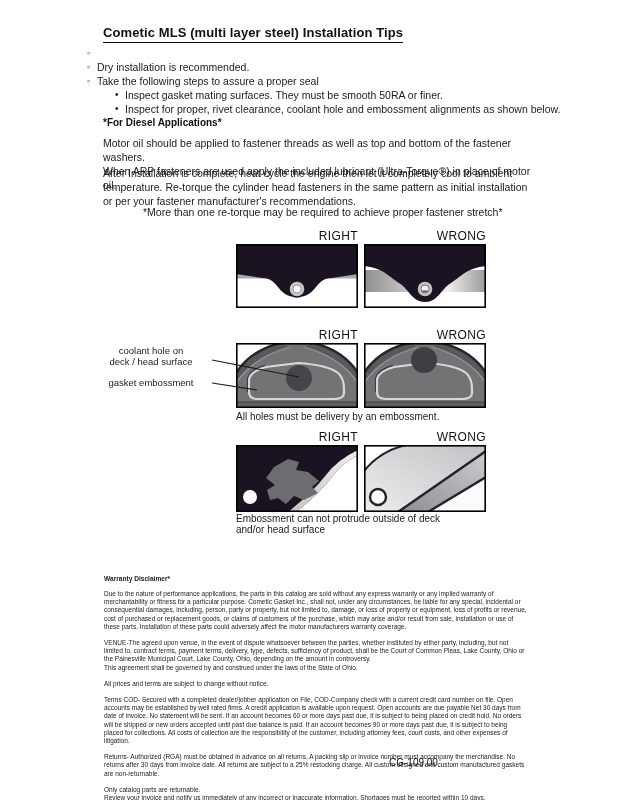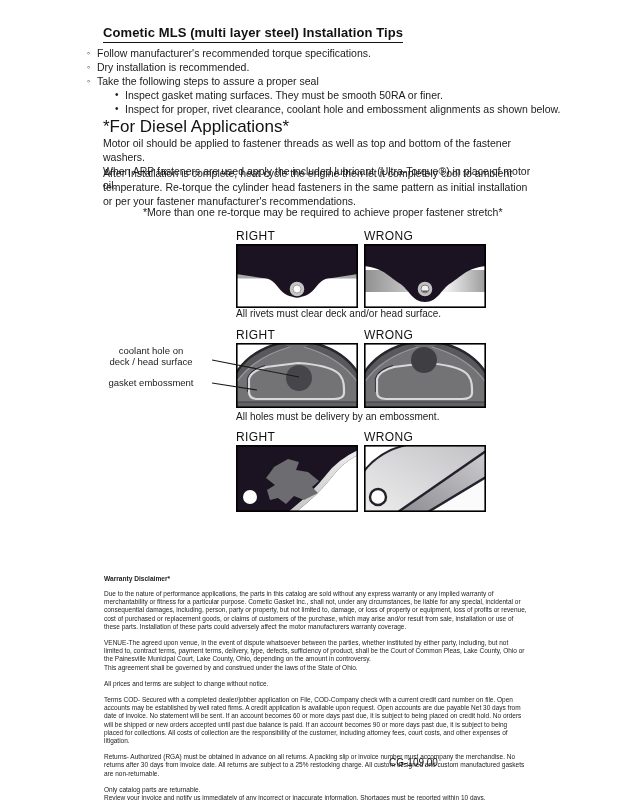--- a/index.html
+++ b/index.html
@@ -10,47 +10,46 @@
   .abs{position:absolute;}
   .title{
     left:103px;top:25px;font-size:13px;font-weight:bold;color:#111;
     border-bottom:1.6px solid #111;padding-bottom:2px;letter-spacing:.1px;
   }
   .bullets{left:87px;top:46px;font-size:10.5px;line-height:14px;color:#1b1b1b;}
   .bullet-row{display:flex;}
   .bullet-row .marker{width:10px;flex:0 0 10px;font-size:9px;line-height:14px;color:#1b1b1b;}
   .bullet-row.sub{margin-left:28px;}
   .bullet-row.sub .marker{font-size:10px;}
-  .diesel-heading{left:103px;top:117px;font-size:17px;font-weight:normal;color:#111;}
+  .diesel-heading{left:103px;top:117px;font-size:10px;font-weight:bold;color:#111;}
   .body-para{left:103px;width:438px;font-size:10.5px;line-height:14px;white-space:pre-line;color:#1b1b1b;}
   .p1{top:136px;}
   .p2{top:166px;}
   .p3{top:205px;margin-left:40px;}
-  .dg-header{width:122px;text-align:left;font-size:12px;letter-spacing:.4px;color:#111;}
+  .dg-header{width:122px;text-align:right;font-size:12px;letter-spacing:.4px;color:#111;}
   .dg-caption{left:236px;width:280px;font-size:10px;line-height:10.5px;white-space:pre-line;color:#1b1b1b;}
   .panel{width:122px;z-index:1;}
   .panel svg{display:block;}
   .diagram-label{left:90px;width:122px;text-align:center;font-size:9.5px;line-height:11px;white-space:pre-line;color:#1b1b1b;}
   .leader-overlay{left:212px;top:350px;z-index:5;}
   .warranty{left:104px;top:575px;width:424px;color:#222;}
   .warranty .w-head{font-size:6.6px;font-weight:bold;margin-bottom:8px;}
   .warranty .w-para{font-size:6.5px;line-height:8.2px;white-space:pre-line;margin-bottom:8px;}
   .footer-code{left:389px;top:757px;font-size:10px;color:#111;}
 </style>
 </head>
 <body>
 
 <div class="page">
 
   <div class="abs title">Cometic MLS (multi layer steel) Installation Tips</div>
 
   <div class="abs bullets">
     <div class="bullet-row">
       <span class="marker">◦</span>
-      <span>Follow manufacturer's recommended torque specifications.</span>
     </div>
     <div class="bullet-row">
       <span class="marker">◦</span>
       <span>Dry installation is recommended.</span>
     </div>
     <div class="bullet-row">
       <span class="marker">◦</span>
       <span>Take the following steps to assure a proper seal</span>
     </div>
     <div class="bullet-row sub">
@@ -99,21 +98,20 @@
       <rect x="0" y="0" width="122" height="64" fill="#ffffff"></rect>
       <rect x="0" y="26" width="122" height="22" fill="url(#deckGrad1)"></rect>
       <path d="M0,0 H122 V22 C103,24 99,31 87,39 C76,46 74,58 61,58 C48,58 46,46 35,39 C23,31 19,24 0,22 Z" fill="#1c1322"></path>
       <circle cx="61" cy="45" r="8" fill="#c0c0c0" stroke="#1c1322" stroke-width="1.4"></circle>
       <circle cx="61" cy="45" r="4" fill="#f2f2f2" stroke="#6f6f6f" stroke-width="0.9"></circle>
       <path d="M57.5,46.5 a4,4 0 0 0 7,0 Z" fill="#5c5c5c"></path>
       <rect x="0.8" y="0.8" width="120.4" height="62.4" fill="none" stroke="#000000" stroke-width="1.6"></rect>
     </svg>
   </div>
 
-  <div class="abs dg-caption" style="top:309px;">All rivets must clear deck and/or head surface.</div>
 
   <div class="abs dg-header" style="left:236px;top:328px;">RIGHT</div>
   <div class="abs dg-header" style="left:364px;top:328px;">WRONG</div>
 
   <div class="abs diagram-label" style="top:345px;">coolant hole on
 deck / head surface</div>
   <div class="abs diagram-label" style="top:377px;">gasket embossment</div>
 
   <svg class="abs leader-overlay" width="100" height="48" viewBox="0 0 100 48">
     <line x1="0" y1="10" x2="87" y2="27" stroke="#1b1b1b" stroke-width="1.1"></line>
@@ -199,20 +197,22 @@
       <path d="M34,67 L122,6 L122,32 L64,67 Z" fill="url(#bandGrad4)"></path>
       <line x1="34" y1="67" x2="122" y2="6" stroke="#26202c" stroke-width="2.4"></line>
       <line x1="64" y1="67" x2="122" y2="32" stroke="#26202c" stroke-width="2.4"></line>
       <path d="M42,0 H0 V26 Q16,6 42,0 Z" fill="#ffffff"></path>
       <path d="M42,0 Q16,6 0,26" fill="none" stroke="#26202c" stroke-width="2.2"></path>
       <circle cx="14" cy="52" r="8" fill="#ffffff" stroke="#26202c" stroke-width="2.4"></circle>
       <rect x="0.8" y="0.8" width="120.4" height="65.4" fill="none" stroke="#000000" stroke-width="1.6"></rect>
     </svg>
   </div>
 
+  <div class="abs dg-caption" style="top:514px;">Embossment can not protrude outside of deck
+and/or head surface</div>
 
   <div class="abs warranty">
     <div class="w-head">Warranty Disclaimer*</div>
     <div class="w-para">Due to the nature of performance applications, the parts in this catalog are sold without any express warranty or any implied warranty of merchantability or fitness for a particular purpose.  Cometic Gasket Inc., shall not, under any circumstances, be liable for any special, incidental or consequential damages, including, person, party or property, but not limited to, damage, or loss of property or equipment, loss of profits or revenue, cost of purchased or replacement goods, or claims of customers of the purchase, which may arise and/or result from sale, installation or use of these parts.  Installation of these parts could adversely affect the motor manufacturers warranty coverage.</div>
     <div class="w-para">VENUE-The agreed upon venue, in the event of dispute whatsoever between the parties, whether instituted by either party, including, but not limited to, contract terms, payment terms, delivery, type, defects, sufficiency of product, shall be the Court of Common Pleas, Lake County, Ohio or the Painesville Municipal Court, Lake County, Ohio, depending on the amount in controversy.
 This agreement shall be governed by and construed under the laws of the State of Ohio.</div>
     <div class="w-para">All prices and terms are subject to change without notice.</div>
     <div class="w-para">Terms COD- Secured with a completed dealer/jobber application on File, COD-Company check with a current credit card number on file.  Open accounts may be established by well rated firms.  A credit application is available upon request.  Open accounts are due payable Net 30 days from date of invoice.  No statement will be sent.  If an account becomes 60 or more days past due, it is subject to being placed on credit hold.  No orders will be shipped or new orders accepted until past due balance is paid.  If an account becomes 90 or more days past due, it is subject to being placed for collections.  All costs of collection are the responsibility of the customer, including attorney fees, court costs, and other expenses of litigation.</div>
     <div class="w-para">Returns- Authorized (RGA) must be obtained in advance on all returns.  A packing slip or invoice number must accompany the merchandise.  No returns after 30 days from invoice date.  All returns are subject to a 25% restocking charge.  All custom designed and custom manufactured gaskets are non-returnable.</div>
     <div class="w-para">Only catalog parts are returnable.

